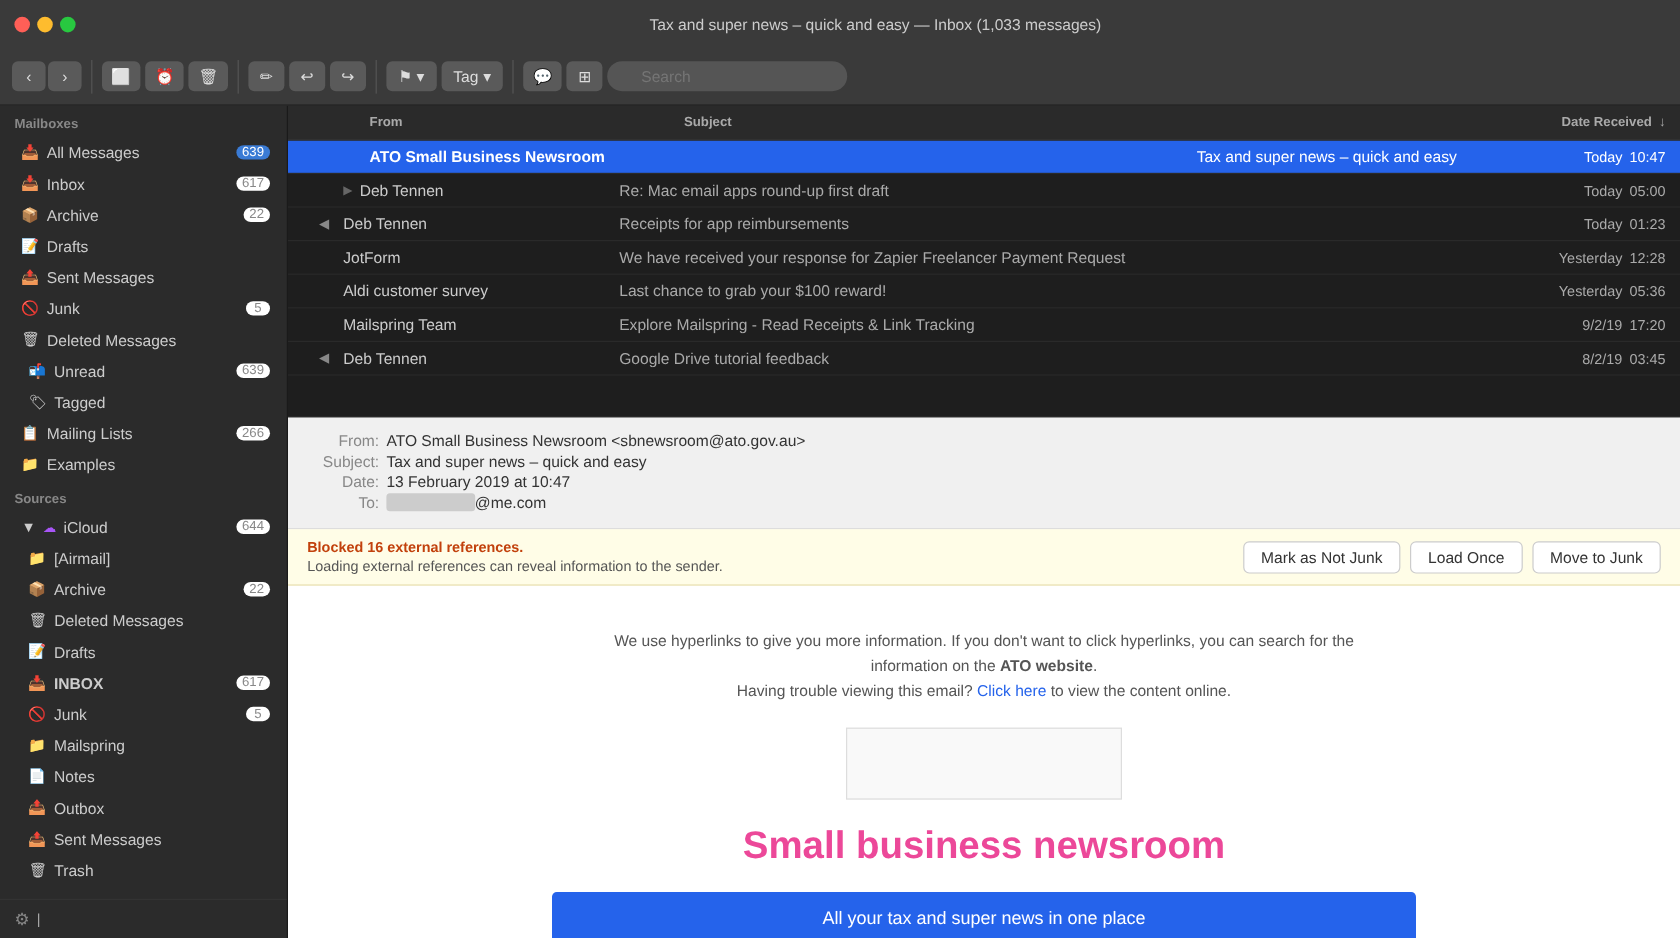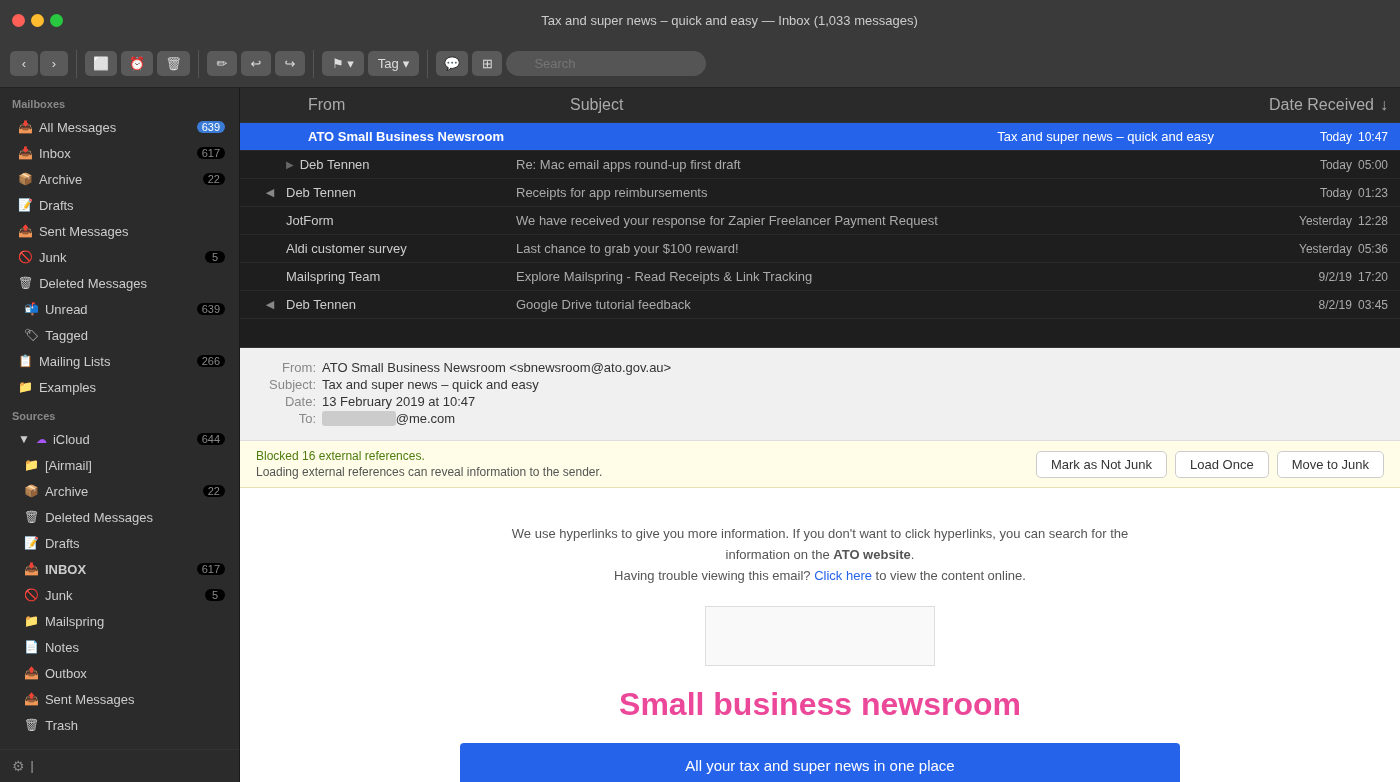--- a/index.html
+++ b/index.html
@@ -27,34 +27,34 @@
 
     
     .main { display: flex; flex: 1; overflow: hidden; }
 
     
     .sidebar { width: 240px; background: #2b2b2b; border-right: 1px solid #1a1a1a; display: flex; flex-direction: column; overflow-y: auto; flex-shrink: 0; }
     .sidebar-section-title { color: #888; font-size: 11px; font-weight: 600; padding: 10px 12px 4px; text-transform: none; letter-spacing: 0; }
     .sidebar-item { display: flex; align-items: center; padding: 3px 10px 3px 14px; color: #ccc; cursor: pointer; border-radius: 5px; margin: 1px 4px; gap: 6px; min-height: 24px; }
     .sidebar-item .folder-icon { font-size: 12px; }
     .sidebar-item .label { flex: 1; font-size: 13px; }
-    .sidebar-item .count { color: #888; font-size: 11px; background: #000000; border-radius: 8px; padding: 0 5px; min-width: 20px; text-align: center; }
+    .sidebar-item .count { color: #888; font-size: 11px; background: #ffffff; border-radius: 8px; padding: 0 5px; min-width: 20px; text-align: center; }
     .sidebar-item .count.blue { background: #3a7bd5; color: white; }
     .sidebar-item-group { margin-left: 10px; }
     .sidebar-footer { padding: 8px 12px; display: flex; align-items: center; gap: 6px; margin-top: auto; border-top: 1px solid #333; }
     .gear-btn { background: none; border: none; color: #888; cursor: pointer; font-size: 14px; }
     .divider-icon { color: #aaa; font-size: 12px; }
 
     
     .content { flex: 1; display: flex; flex-direction: column; overflow: hidden; }
 
     
     .message-list { height: 260px; background: #1e1e1e; border-bottom: 1px solid #333; overflow-y: auto; flex-shrink: 0; }
     .list-header { display: flex; align-items: center; padding: 4px 0; background: #2a2a2a; border-bottom: 1px solid #333; position: sticky; top: 0; z-index: 1; }
-    .list-header-col { color: #aaa; font-size: 16px; font-weight: 400; padding: 4px 8px; }
+    .list-header-col { color: #aaa; font-size: 11px; font-weight: 700; padding: 4px 8px; }
     .col-flag { width: 40px; text-align: center; }
     .col-from { width: 230px; }
     .col-subject { flex: 1; margin-left: 32px; }
     .col-date { width: 180px; text-align: right; padding-right: 12px; display: flex; gap: 6px; justify-content: flex-end; align-items: center; }
     .sort-arrow { color: #aaa; }
 
     .msg-row { display: flex; align-items: center; padding: 4px 0; cursor: pointer; border-bottom: 1px solid #2a2a2a; min-height: 28px; }
     .msg-row.selected { background: #2563eb; text-align: right; }
     .msg-row.selected .msg-from, .msg-row.selected .msg-subject, .msg-row.selected .msg-date, .msg-row.selected .msg-time { color: white; }
     .msg-dot { width: 20px; display: flex; justify-content: center; }
@@ -72,21 +72,21 @@
     .email-detail { flex: 1; display: flex; flex-direction: column; overflow: hidden; background: #f5f5f5; }
     .email-header { background: #f0f0f0; padding: 12px 16px; border-bottom: 1px solid #ddd; flex-shrink: 0; }
     .email-meta-row { display: flex; align-items: baseline; gap: 6px; margin-bottom: 2px; font-size: 13px; }
     .meta-label { color: #888; width: 60px; text-align: right; }
     .meta-value { color: #333; }
     .blurred { background: #ccc; border-radius: 3px; color: transparent; user-select: none; }
 
     
     .junk-warning { background: #fffde7; border-bottom: 1px solid #e8e0b0; padding: 8px 16px; display: flex; align-items: center; justify-content: space-between; flex-shrink: 0; }
     .junk-text { font-size: 12px; color: #555; }
-    .junk-text strong { display: block; color: #4d7c0f; font-weight: 400; margin-bottom: 2px; }
+    .junk-text strong { display: block; color: #c2410c; font-weight: 700; margin-bottom: 2px; }
     .junk-actions { display: flex; gap: 8px; }
     .junk-btn { background: white; border: 1px solid #ccc; border-radius: 5px; padding: 5px 14px; font-size: 13px; cursor: pointer; color: #333; }
 
     
     .email-body { flex: 1; overflow-y: auto; background: white; padding: 16px; }
     .email-body-inner { max-width: 760px; margin: 0 auto; padding: 20px; font-size: 14px; color: #333; }
     .email-disclaimer { font-size: 13px; color: #555; text-align: center; line-height: 1.6; margin-bottom: 20px; }
     .email-disclaimer a { color: #2563eb; text-decoration: none; }
     .email-placeholder-img { width: 230px; height: 60px; border: 1px solid #ddd; background: #f9f9f9; margin: 0 auto 20px; display: block; }
     .email-title { font-size: 32px; color: #ec4899; font-weight: 700; text-align: center; margin-bottom: 20px; }

